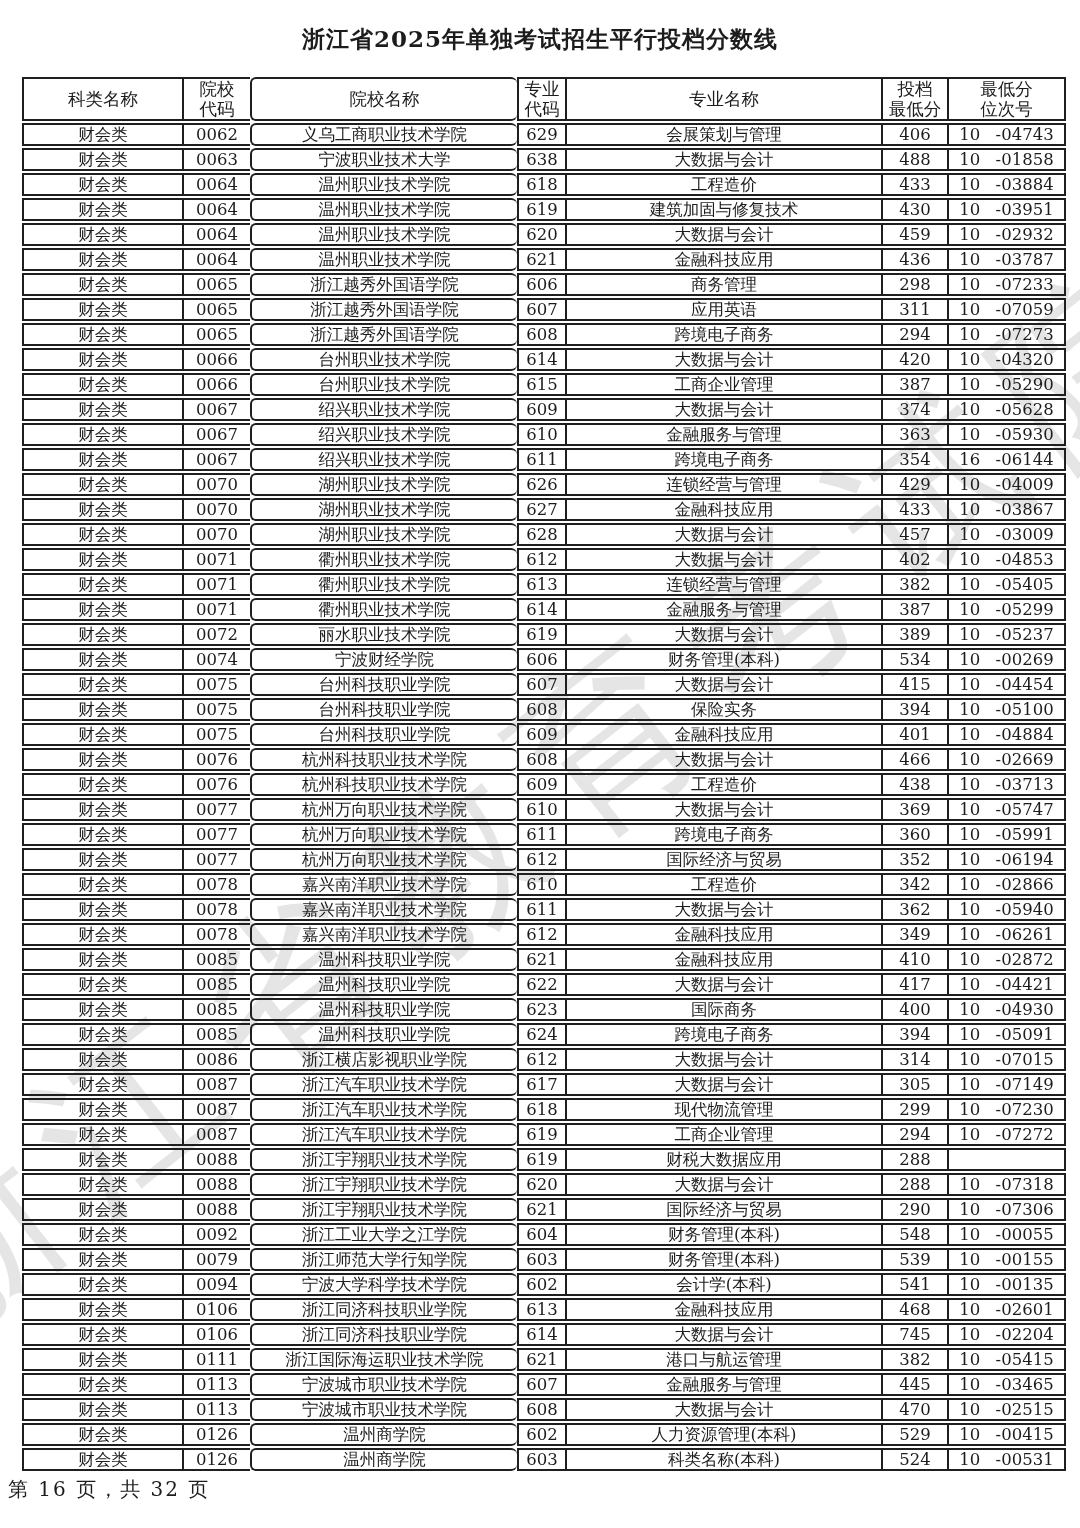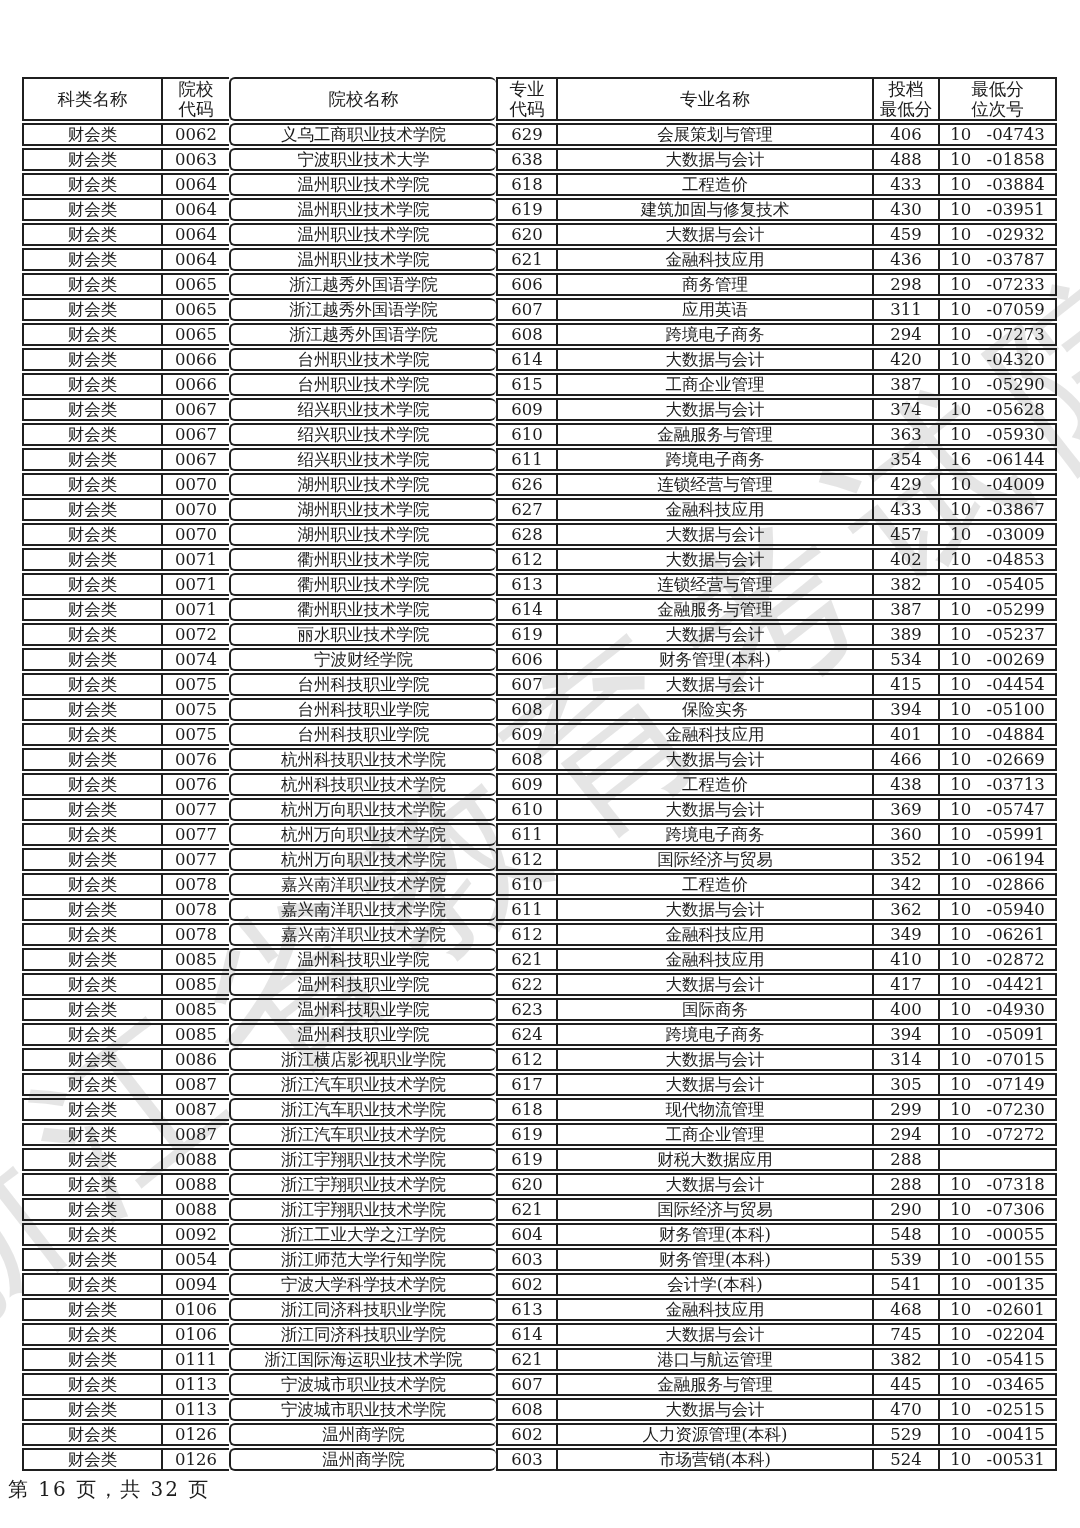--- a/index.html
+++ b/index.html
@@ -69,24 +69,24 @@
   }
   table.scores td {
     font-size: 16.5px;
     height: 23px;
     line-height: 19px;
     text-align: center;
     vertical-align: middle;
     padding: 0;
   }
   
-  .c0 { width: 139px; }
+  .c0 { width: 160px; }
   .c1 { width: 68px; }
   .c2 { width: 267px; border-radius: 6px; }
-  .c3 { width: 60px; }
+  .c3 { width: 48px; }
   .c4 { width: 316px; }
   .c5 { width: 66px; margin-left: 16px; }
   .c6 { width: 119px; }
   td.c2, td.c4 { text-align: left; padding-left: 7px; }
   td.c6 { word-spacing: 10px; }
   .footer {
     position: absolute;
     top: 1476px;
     left: 8px;
     width: 100%;
@@ -94,20 +94,21 @@
     font-size: 20px;
     letter-spacing: 2px;
     z-index: 2;
   }
 </style>
 </head>
 <body>
 
 <div class="page">
   <div class="watermark">浙江省教育考试院</div>
+  <div class="title">浙江省2025年单独考试招生平行投档分数线</div>
   <table class="scores">
     <thead>
       <tr id="header-row">
           <th class="c0">科类名称</th>
           <th class="c1">院校
 代码</th>
           <th class="c2">院校名称</th>
           <th class="c3">专业
 代码</th>
           <th class="c4">专业名称</th>
@@ -518,21 +519,21 @@
           <td class="c0">财会类</td>
           <td class="c1">0092</td>
           <td class="c2">浙江工业大学之江学院</td>
           <td class="c3">604</td>
           <td class="c4">财务管理(本科)</td>
           <td class="c5">548</td>
           <td class="c6">10 -00055</td>
         </tr>
         <tr>
           <td class="c0">财会类</td>
-          <td class="c1">0054</td>
+          <td class="c1">0079</td>
           <td class="c2">浙江师范大学行知学院</td>
           <td class="c3">603</td>
           <td class="c4">财务管理(本科)</td>
           <td class="c5">539</td>
           <td class="c6">10 -00155</td>
         </tr>
         <tr>
           <td class="c0">财会类</td>
           <td class="c1">0094</td>
           <td class="c2">宁波大学科学技术学院</td>
@@ -593,20 +594,20 @@
           <td class="c3">602</td>
           <td class="c4">人力资源管理(本科)</td>
           <td class="c5">529</td>
           <td class="c6">10 -00415</td>
         </tr>
         <tr>
           <td class="c0">财会类</td>
           <td class="c1">0126</td>
           <td class="c2">温州商学院</td>
           <td class="c3">603</td>
-          <td class="c4">市场营销(本科)</td>
+          <td class="c4">科类名称(本科)</td>
           <td class="c5">524</td>
           <td class="c6">10 -00531</td>
         </tr>
       </tbody>
   </table>
   <div class="footer">第 16 页，共 32 页</div>
 </div>
 
 </body></html>

